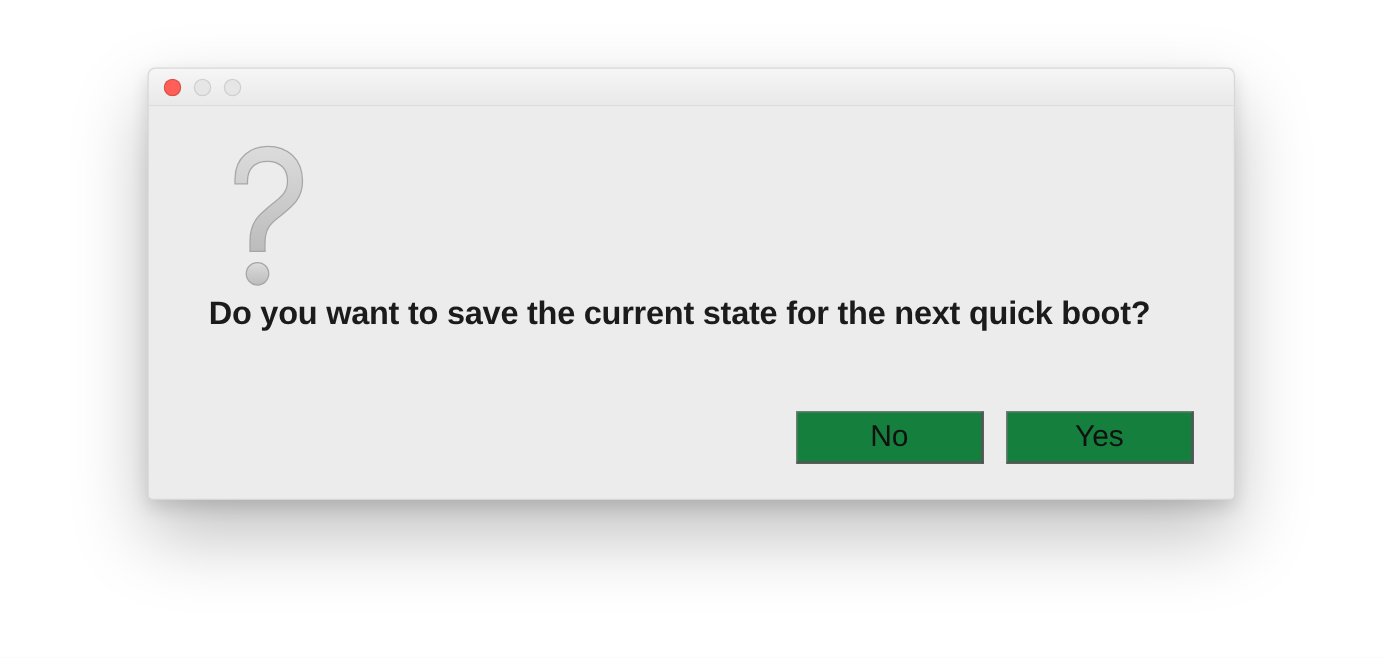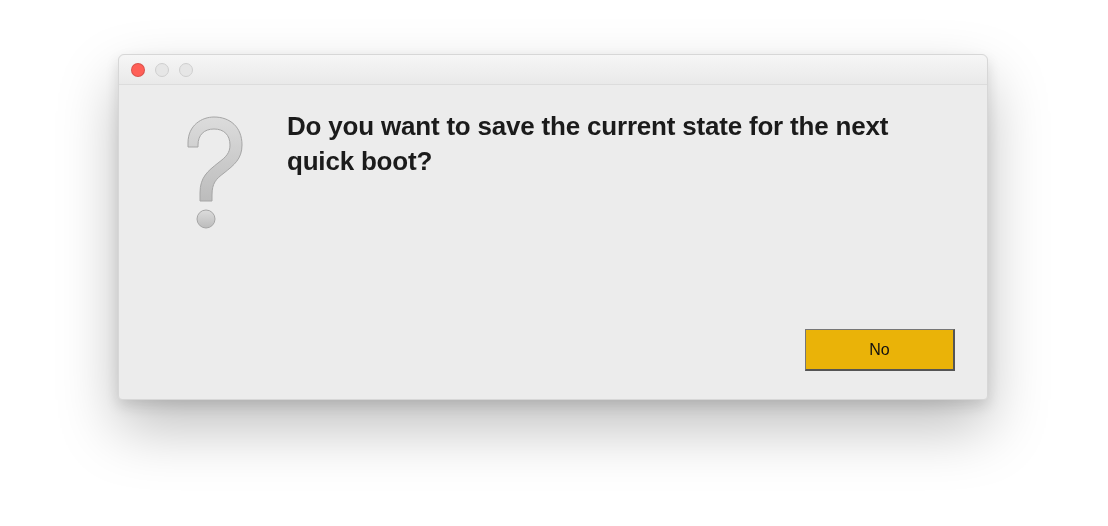--- a/index.html
+++ b/index.html
@@ -47,21 +47,21 @@
     display: inline-block;
   }
   .traffic.close { background: #ff5f57; border: 0.5px solid rgba(0,0,0,0.15); }
   .traffic.disabled {
     background: #e6e6e6;
     border: 1px solid #cfcfcf;
   }
   .content {
     flex: 1;
     display: flex;
-    flex-direction: row;
+    flex-direction: column;
     padding: 24px 32px 0px 32px;
   }
   .icon-col {
     width: 120px;
     flex: 0 0 120px;
     display: flex;
     justify-content: center;
     align-items: flex-start;
     padding-top: 4px;
   }
@@ -80,25 +80,25 @@
   }
   .button-row {
     display: flex;
     justify-content: flex-end;
     gap: 18px;
     padding: 0 32px 28px 0;
   }
   .dlg-btn {
     min-width: 150px;
     height: 42px;
-    background: #eab308;
+    background: #15803d;
     border: 1px solid #777;
     border-right: 2px solid #555;
     border-bottom: 2px solid #555;
-    font-size: 16px;
+    font-size: 24px;
     font-family: inherit;
     color: #111;
     cursor: pointer;
     padding: 0 10px;
     line-height: 38px;
     text-align: center;
   }
   .qmark svg { display:block; }
 </style>
 </head>
@@ -141,16 +141,17 @@
           </svg>
         </span>
       </div>
       <div class="text-col">
         <p class="msg">Do you want to save the current state for the next quick boot?</p>
       </div>
     </div>
 
     <div class="button-row">
       <button class="dlg-btn">No</button>
+      <button class="dlg-btn">Yes</button>
     </div>
 
   </div>
 </div>
 
 </body></html>

